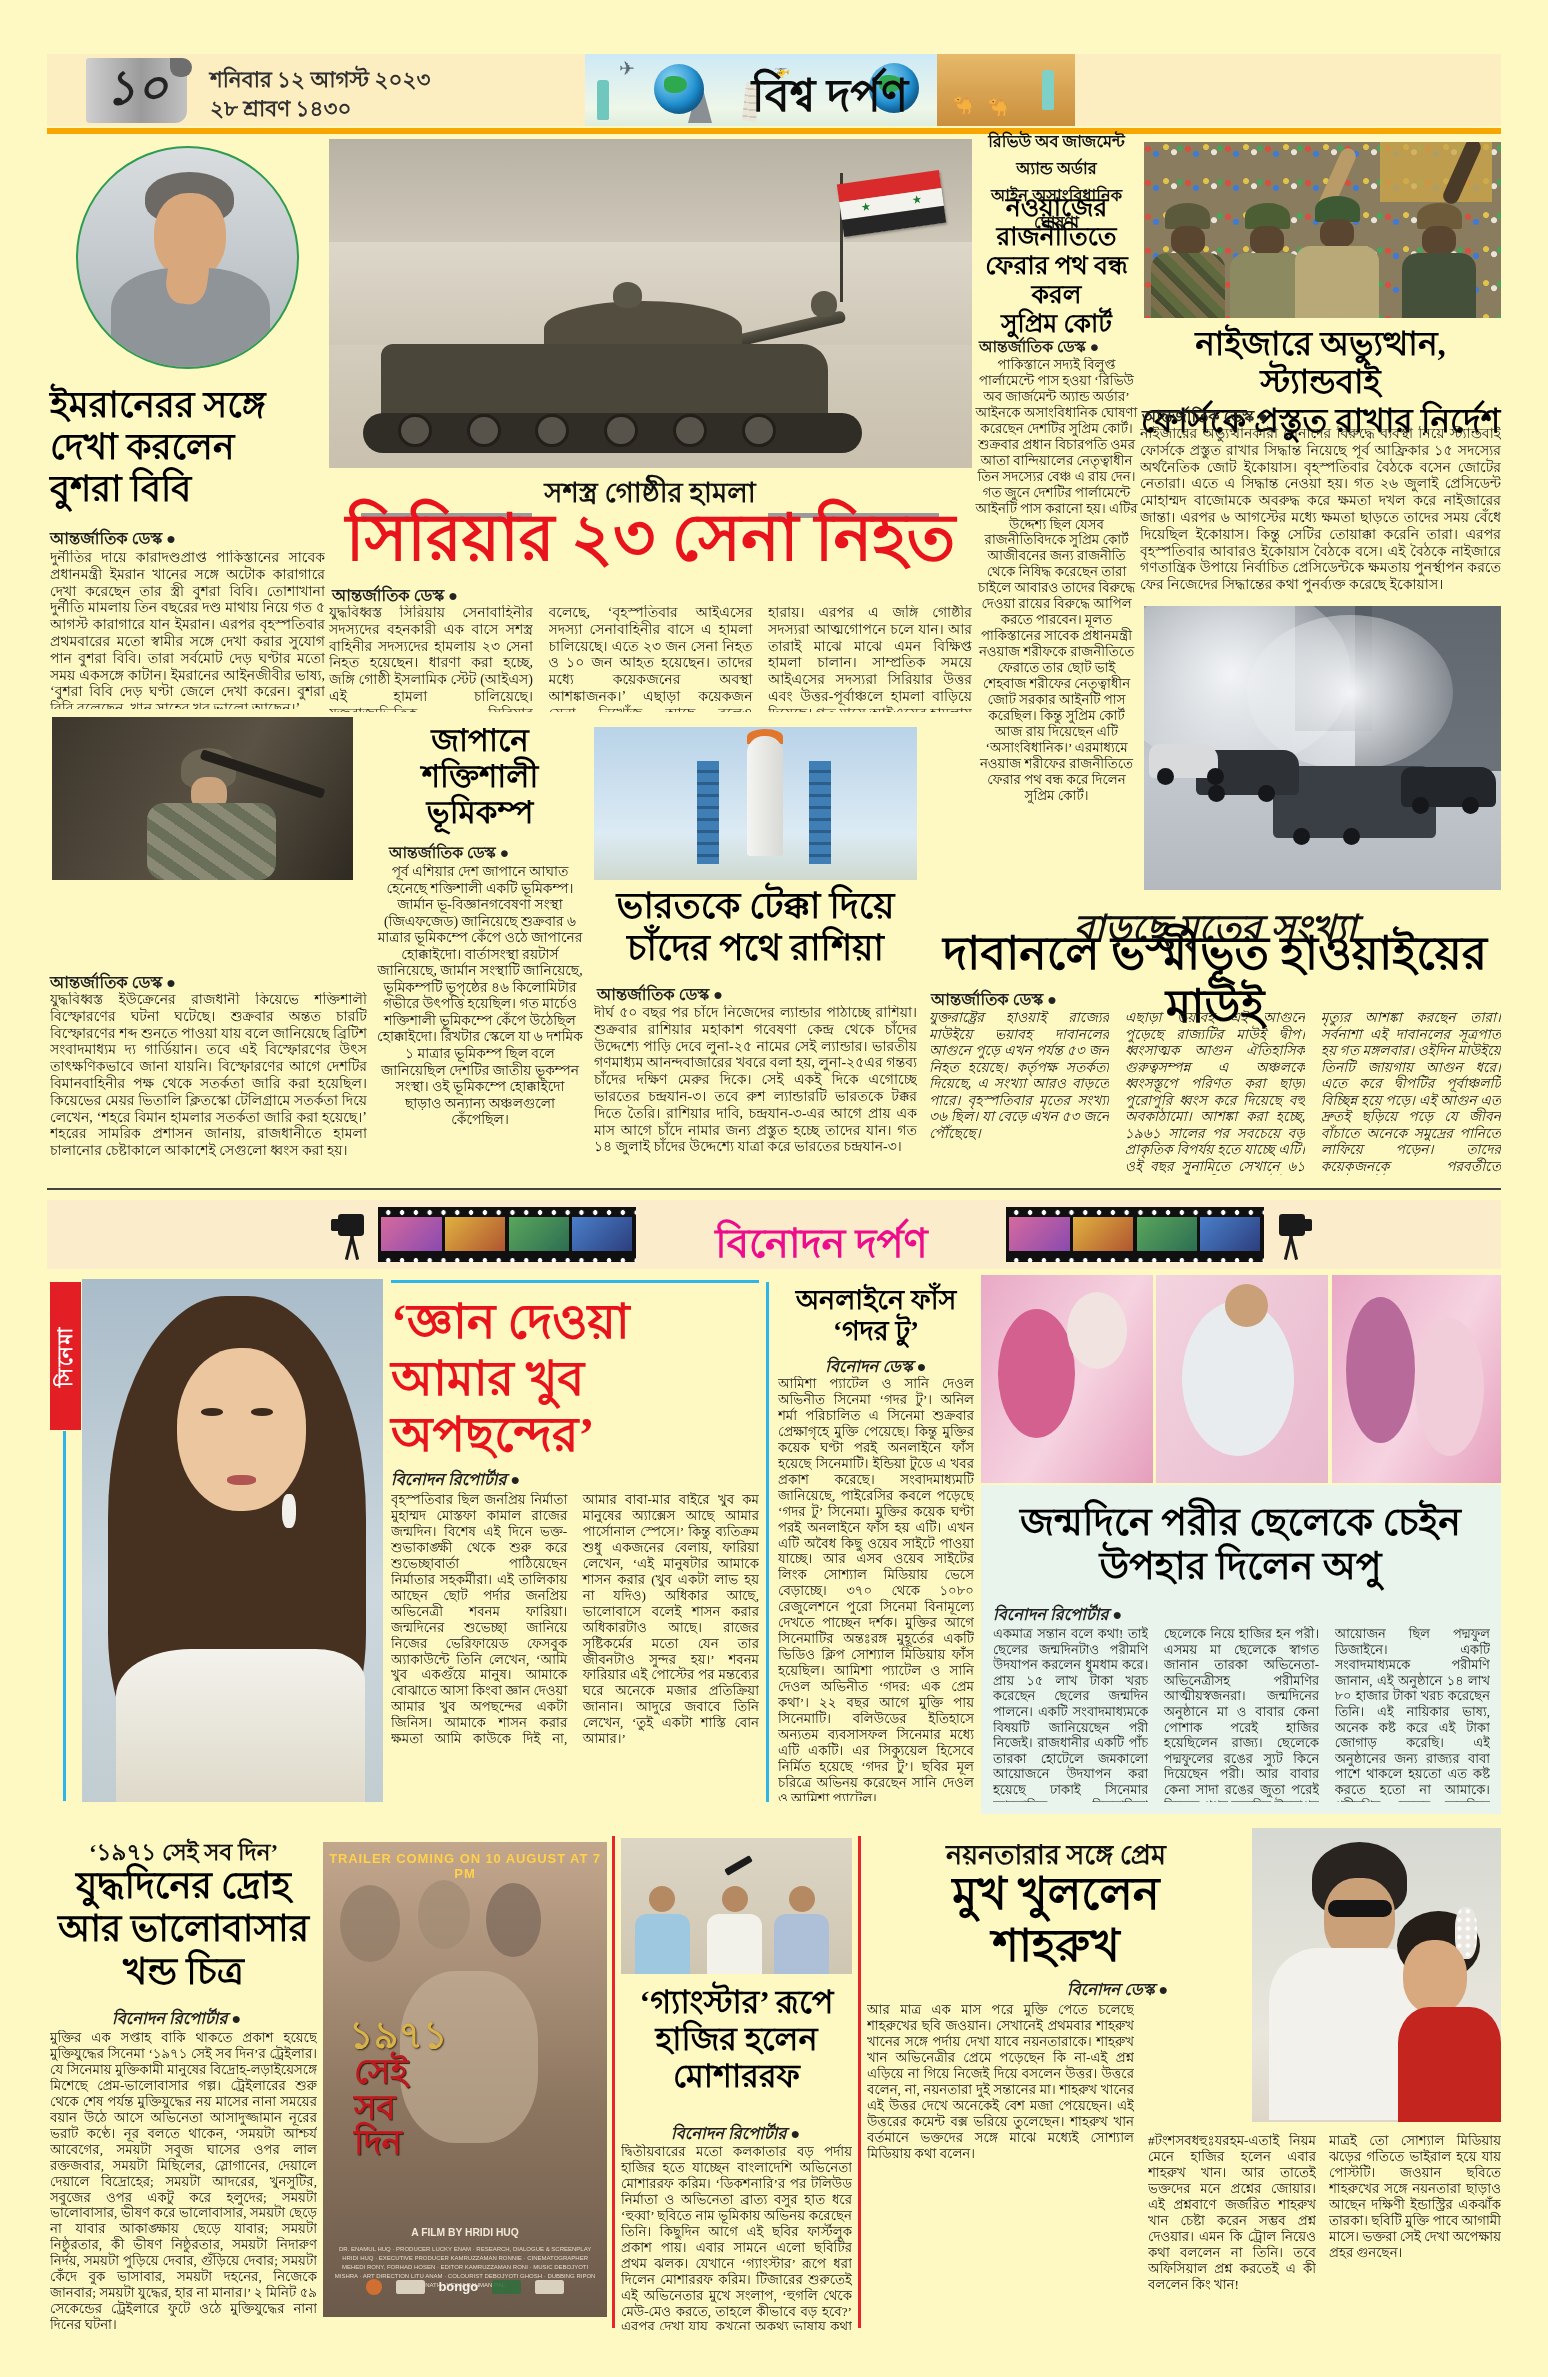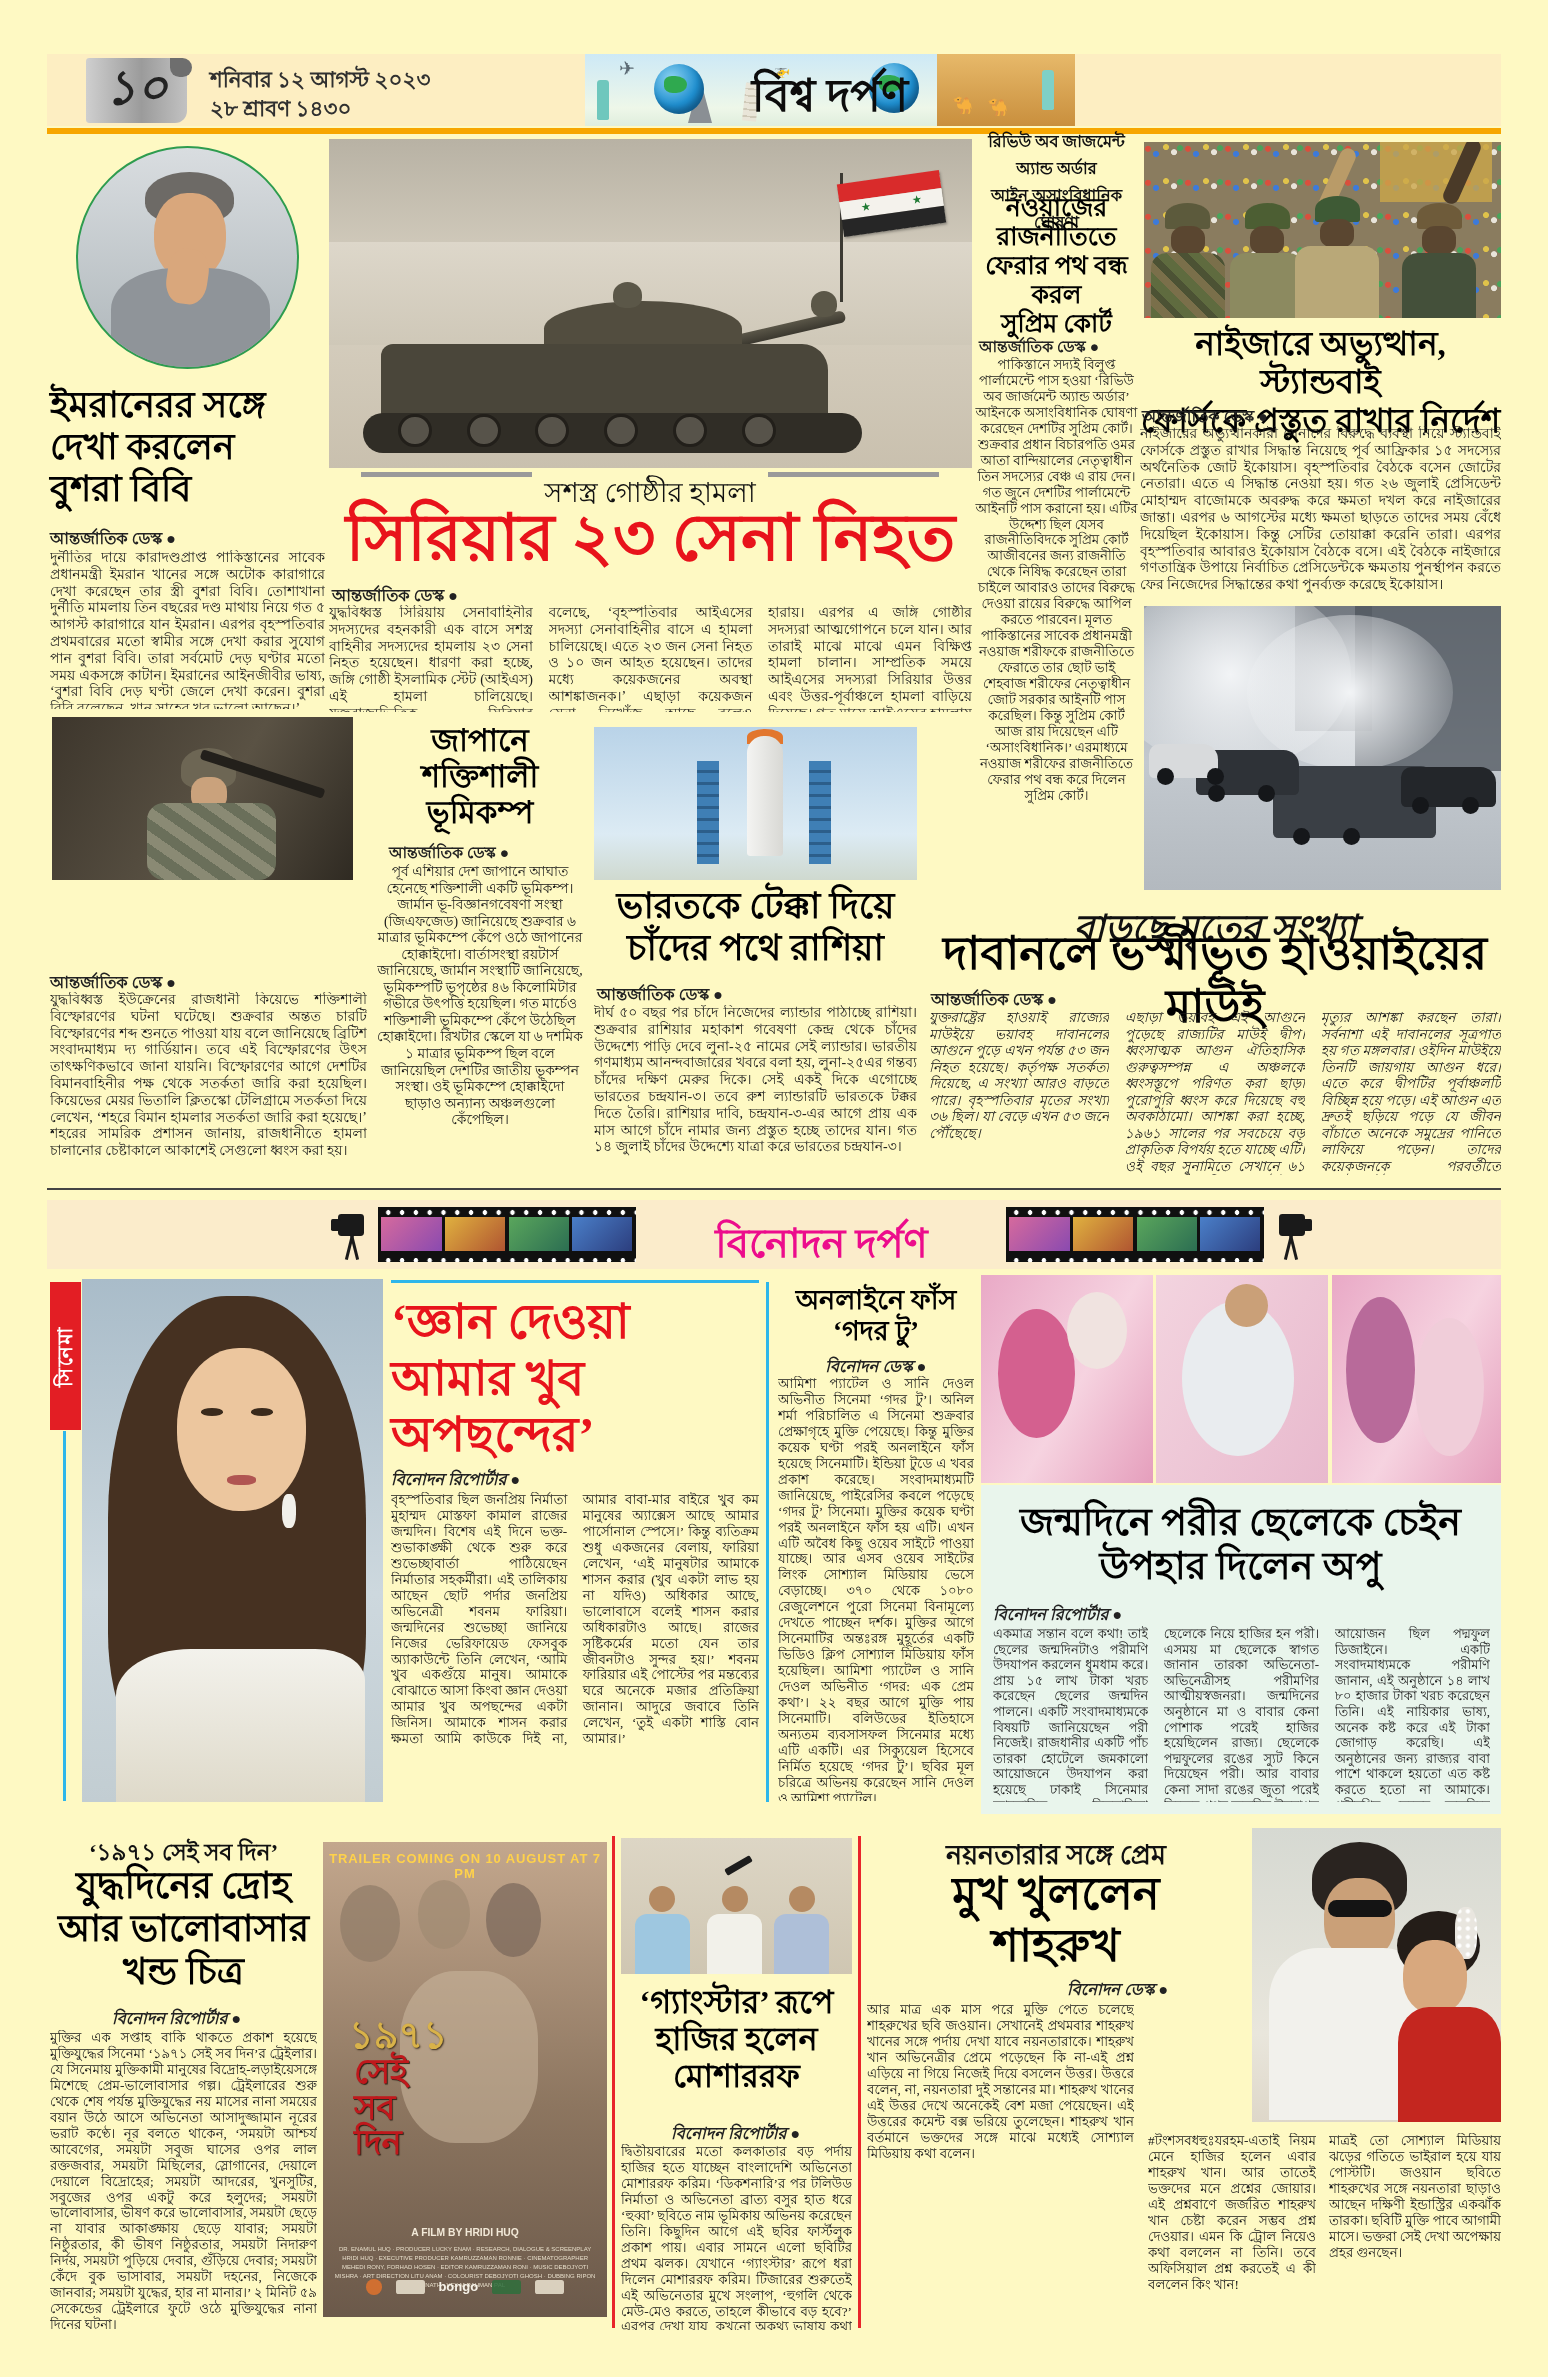--- a/index.html
+++ b/index.html
@@ -29,21 +29,21 @@
   .camelart{position:absolute;right:0;top:0;width:138px;height:72px;background:linear-gradient(#e7b96a,#c98f3d);}
   .camel{position:absolute;font-size:17px;color:#6b4a1d;}
   .sectitle{position:absolute;left:594px;top:6.9px;width:378px;text-align:center;font-size:45px;font-weight:bold;color:#0c0c0c;}
   .brand{position:absolute;left:1036px;top:3.4px;width:224px;text-align:center;}
   .sun{position:absolute;left:101px;top:1.7px;width:34px;height:34px;border-radius:50%;background:radial-gradient(circle at 50% 60%,#ffe17a,#f7941d 55%,#ed1c24);box-shadow:0 0 8.6px rgba(247,148,29,.8);}
   .tagline{position:relative;font-size:11.2px;font-weight:bold;color:#3a3a3a;top:5.2px;}
   .brandname{position:relative;top:6.9px;font-size:40px;font-weight:bold;color:#080808;}
   .orangerule{position:absolute;left:47px;top:128px;width:1454px;height:6px;background:#f7a600;}
   .thinrule{position:absolute;left:47px;top:1188px;width:1454px;height:1.7px;background:#444;}
   
-  .bar-kicker{display:flex;align-items:flex-start;gap:12px;font-weight:normal;}
+  .bar-kicker{display:flex;align-items:flex-end;gap:12px;font-weight:bold;}
   .bar-kicker:before,.bar-kicker:after{content:"";flex:1;height:5.2px;background:#9a9a9a;}
   
   .imrancircle{position:absolute;left:76px;top:146px;width:219px;height:219px;border-radius:50%;border:2.6px solid #2e9c4f;
                background:linear-gradient(#d9dde0,#aeb6ba);overflow:hidden;}
   .imrancircle .hair{position:absolute;left:67px;top:24px;width:89px;height:52px;background:#6d6a66;border-radius:50% 50% 40% 40%;}
   .imrancircle .face{position:absolute;left:76px;top:45px;width:72px;height:86px;background:#d9a77c;border-radius:46%;}
   .imrancircle .bodyshape{position:absolute;left:33px;top:120px;width:159px;height:103px;background:#8f9499;border-radius:40% 40% 0 0;}
   .imrancircle .hands{position:absolute;left:89px;top:101px;width:41px;height:55px;background:#d9a77c;border-radius:40%;transform:rotate(8deg);}
   
   .tankart{background:linear-gradient(#b8b2a4,#d8d1c2 45%,#c9c0ae);}

